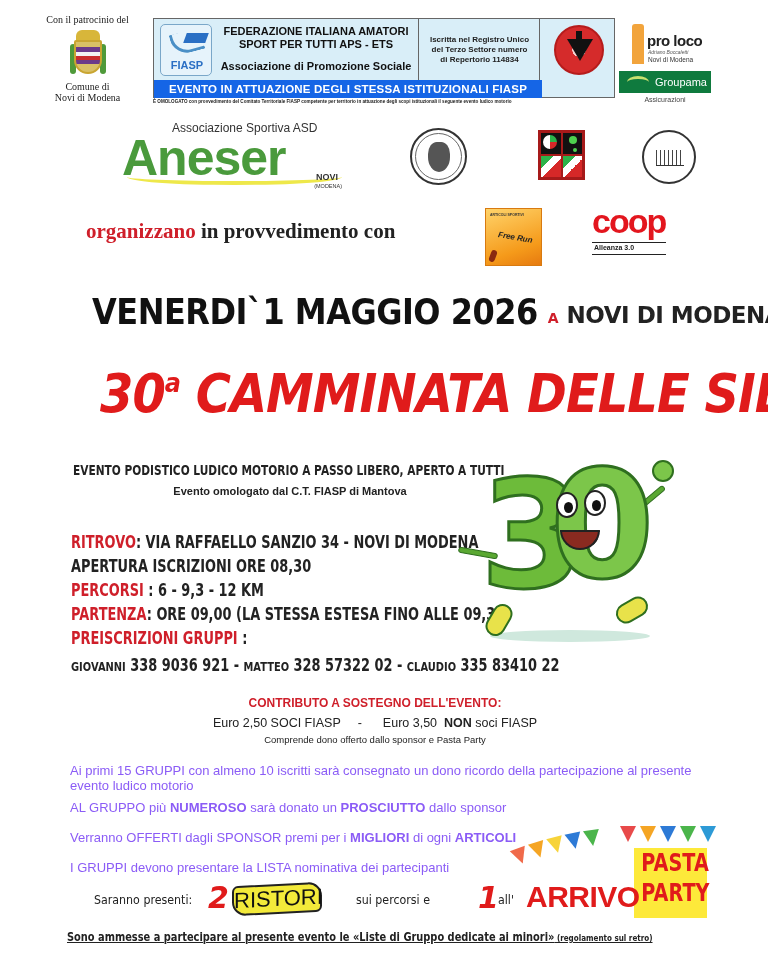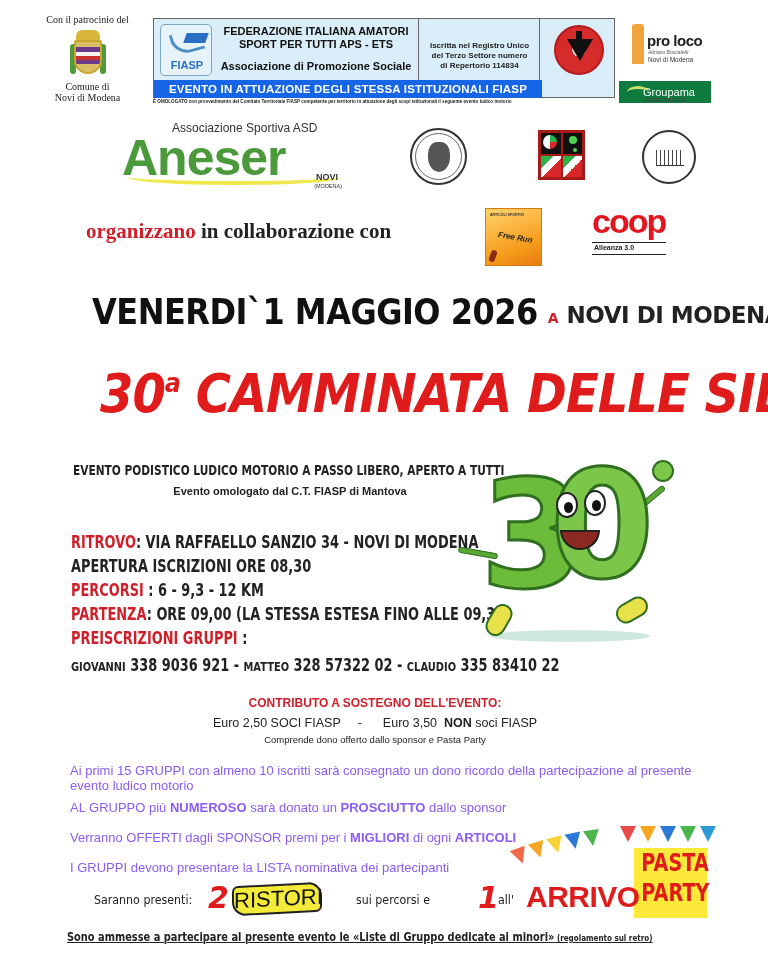--- a/index.html
+++ b/index.html
@@ -16,33 +16,33 @@
   .patron .crest .leaf-l { left:0; } .patron .crest .leaf-r { right:0; }
 
   .fiasp-box { left: 153px; top: 18px; width: 462px; height: 80px; border: 1px solid #666; background: #d9eef8; }
   .fiasp-main { position:absolute; left:0; top:0; width:265px; height:61px; border-right:1px solid #666; }
   .fiasp-logo { position:absolute; left:6px; top:5px; width:52px; height:52px; border:1px solid #7aa7c9; border-radius:5px; background:#e6f3fb; }
   .fiasp-logo .swoosh { position:absolute; left:10px; top:6px; width:32px; height:22px; border-left:3px solid #4a8fc6; border-bottom:3px solid #4a8fc6; border-radius:0 0 0 18px; transform: rotate(-15deg); }
   .fiasp-logo .flag { position:absolute; left:24px; top:8px; width:22px; height:10px; background:#2a6fc4; transform: skewX(-20deg); }
   .fiasp-logo .txt { position:absolute; left:3px; bottom:4px; width:46px; text-align:center; font-size:11px; font-weight:bold; color:#2a6fc4; }
   .fiasp-title { position:absolute; left:62px; top:6px; width:200px; text-align:center; font-size:11px; font-weight:bold; line-height:13px; color:#111; }
   .fiasp-sub { position:absolute; left:62px; top:41px; width:200px; text-align:center; font-size:11px; font-weight:bold; color:#111; }
-  .fiasp-reg { position:absolute; left:266px; top:0; width:120px; height:61px; border-right:1px solid #666; text-align:center; font-size:8px; font-weight:bold; line-height:10px; padding-top:22px; color:#222; }
+  .fiasp-reg { position:absolute; left:266px; top:0; width:120px; height:61px; border-right:1px solid #666; text-align:center; font-size:8px; font-weight:bold; line-height:10px; padding-top:16px; color:#222; }
   .fiasp-emblem { position:absolute; left:400px; top:6px; width:50px; height:50px; border-radius:50%; background: radial-gradient(circle, #f6d0d0 0 20%, #d52b2b 21%); border:2px solid #b61c1c; }
   .fiasp-emblem .v { position:absolute; left:11px; top:12px; width:0; height:0; border-left:13px solid transparent; border-right:13px solid transparent; border-top:22px solid #111; }
   .fiasp-emblem .bar { position:absolute; left:20px; top:4px; width:6px; height:18px; background:#111; }
   .fiasp-band { position:absolute; left:0; top:61px; width:388px; height:18px; background:#1565e6; color:#fff; font-weight:bold; font-size:11.5px; text-align:center; line-height:18px; letter-spacing:0.2px; }
   .fiasp-note { left: 153px; top: 99px; width: 470px; font-size:4.6px; font-weight:bold; color:#222; white-space:nowrap; }
 
   .proloco { left: 632px; top: 24px; width: 80px; height: 44px; }
   .proloco .tower { position:absolute; left:0; top:0; width:12px; height:40px; background:#f2a43c; border-radius:3px 3px 0 0; }
   .proloco .name { position:absolute; left:15px; top:8px; font-size:15px; font-weight:bold; color:#222; letter-spacing:-0.5px; }
   .proloco .sub1 { position:absolute; left:16px; top:25px; font-size:5px; color:#555; font-style:italic; }
   .proloco .sub2 { position:absolute; left:16px; top:32px; font-size:6.5px; color:#333; }
-  .groupama { left: 619px; top: 81px; width: 92px; height: 22px; background:#0f7a3e; color:#fff; font-size:11px; line-height:22px; padding-left:24px; }
+  .groupama { left: 619px; top: 71px; width: 92px; height: 22px; background:#0f7a3e; color:#fff; font-size:11px; line-height:22px; padding-left:36px; }
   .groupama .fan { position:absolute; left:8px; top:5px; width:22px; height:12px; border-top:3px solid #c9e070; border-radius:50% 50% 0 0; }
   .assic { left: 619px; top: 96px; width: 92px; text-align:center; font-size:7px; color:#444; }
 
   
   .aneser { left: 122px; top: 117px; width: 222px; height: 75px; }
   .aneser .assoc { position:absolute; left:50px; top:4px; font-size:12px; color:#333; }
   .aneser .word { position:absolute; left:0; top:12px; font-size:50px; font-weight:bold; color:#4a9a3c; letter-spacing:-1px; font-family:"Liberation Sans", sans-serif; }
   .aneser .swoosh { position:absolute; left:5px; top:52px; width:215px; height:16px; border-bottom:4px solid #eee84a; border-radius:0 0 50% 50%; }
   .aneser .novi { position:absolute; right:6px; top:55px; font-size:9px; font-weight:bold; color:#333; }
   .aneser .modena { position:absolute; right:2px; top:66px; font-size:5.5px; color:#333; }
@@ -203,21 +203,21 @@
   <div class="q1"></div>
     <div class="q2"></div>
     <div class="q3"></div>
     <div class="q4"></div>
 </div>
 <div class="abs seal comitato">
     <div class="city"></div>
   </div>
 
 <div class="abs organizzano">
-  <span class="red">organizzano</span><span> in collaborazione con</span>
+  <span class="red">organizzano</span><span> in provvedimento con</span>
 </div>
 <div class="abs freerun">
   <div class="t1">ARTICOLI SPORTIVI</div>
   <div class="t2">Free Run</div>
   <div class="man"></div>
 </div>
 <div class="abs coop">
   <div class="word">coop</div>
   <div class="line1"></div>
   <div class="alle">Alleanza 3.0</div>

